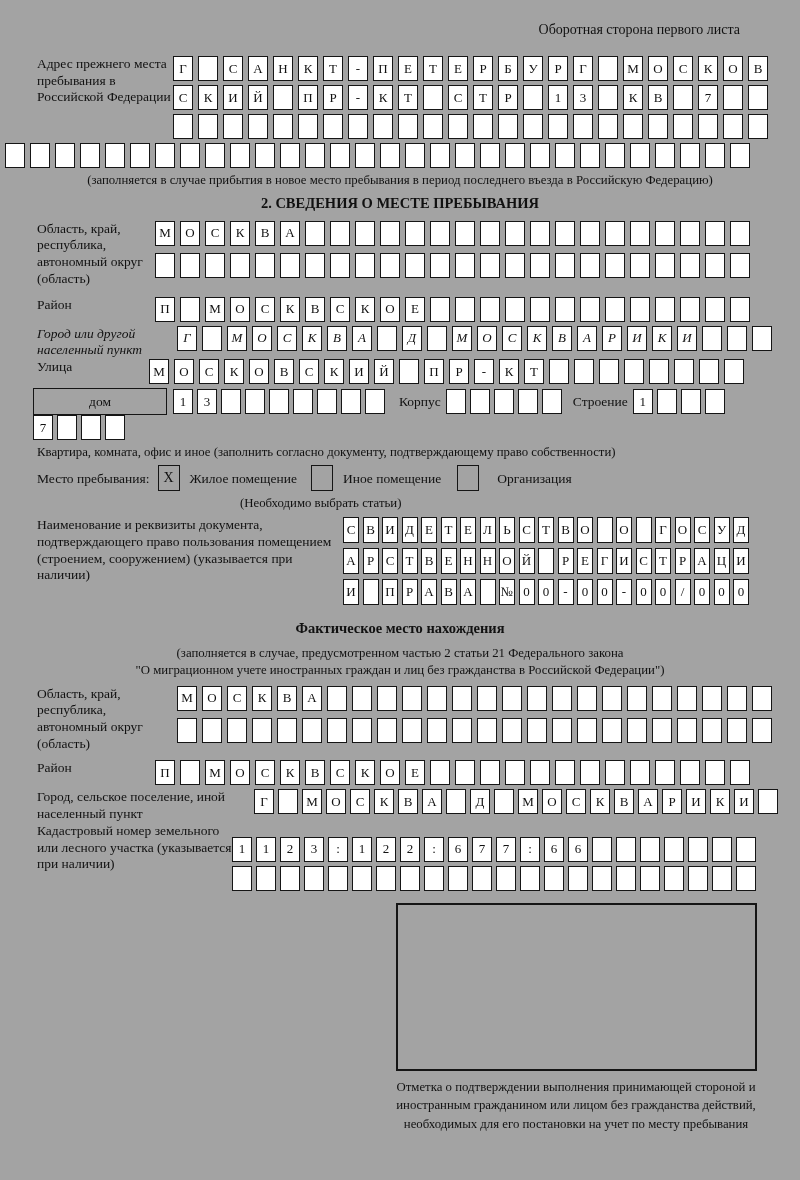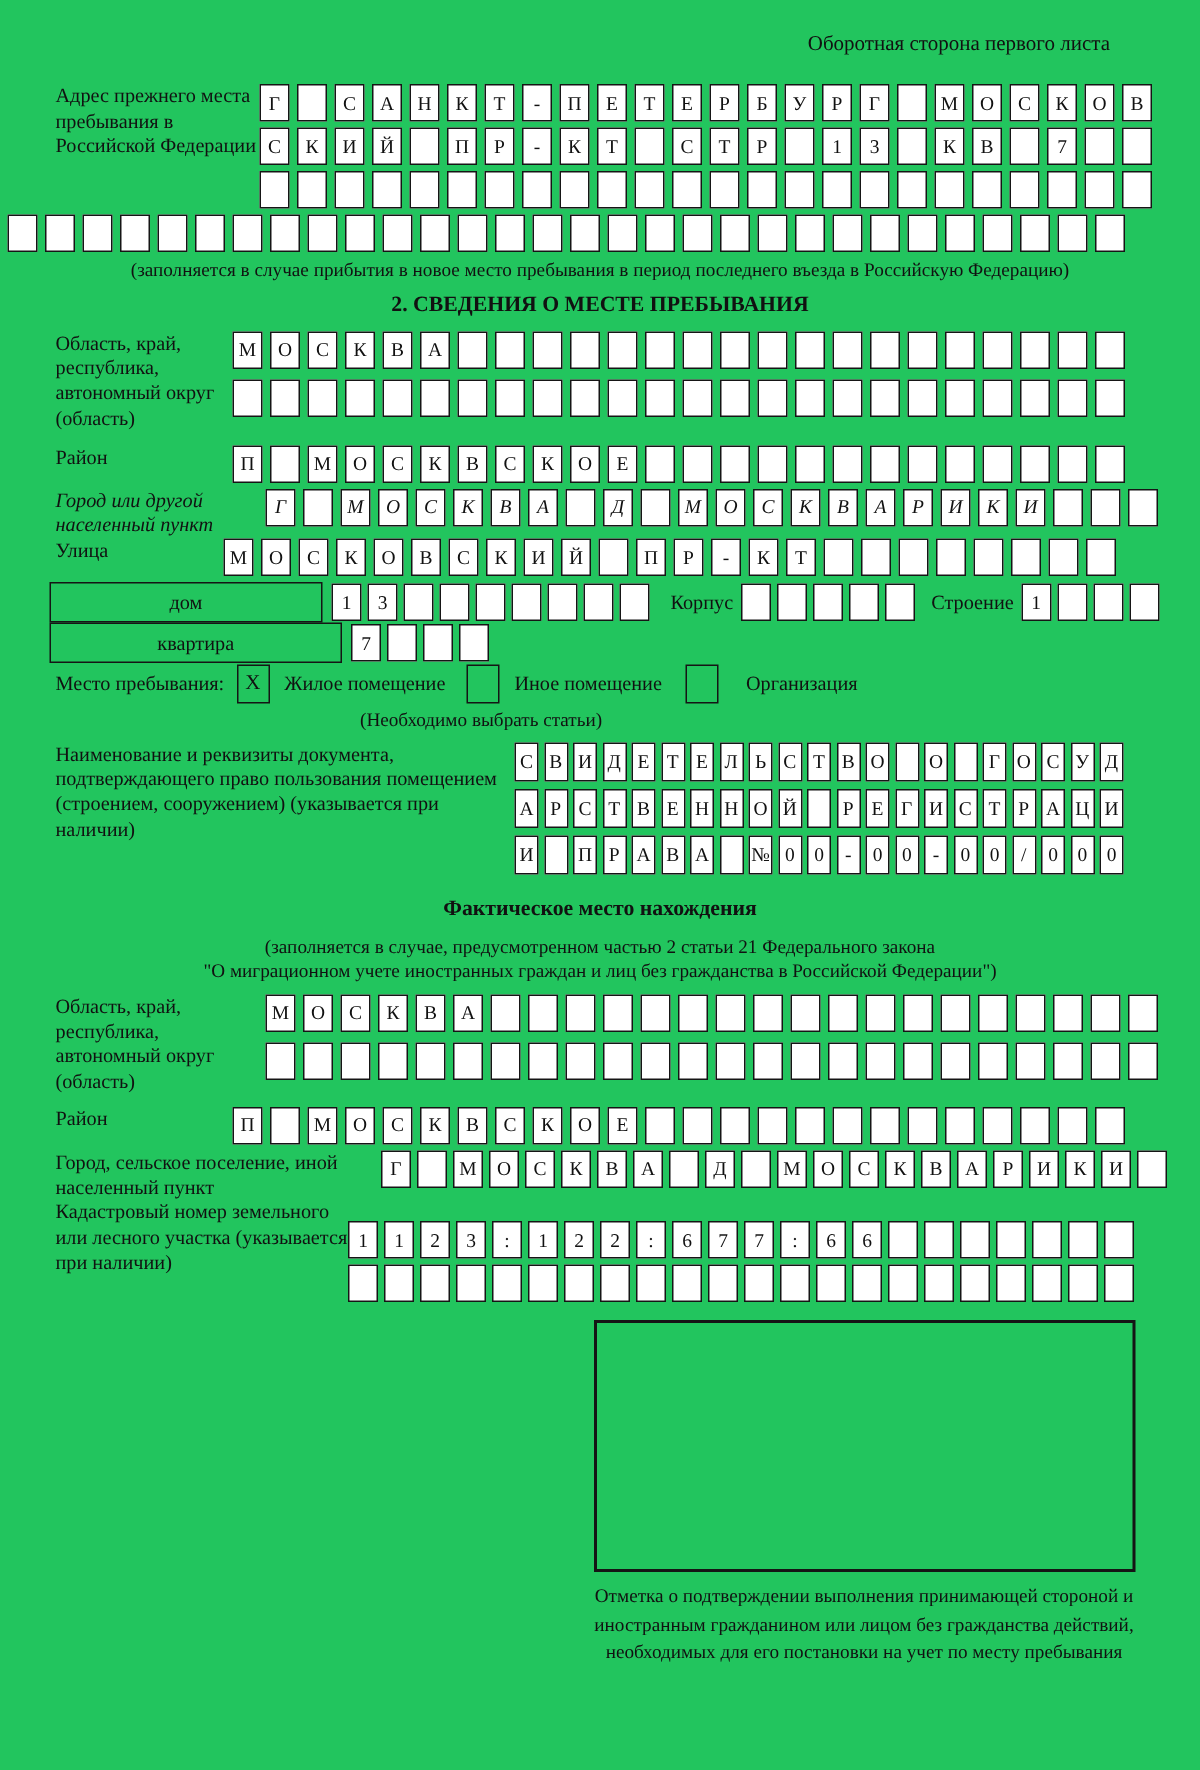--- a/index.html
+++ b/index.html
@@ -2,21 +2,21 @@
 <html><head>
 <meta charset="utf-8">
 <style>
   * { margin:0; padding:0; box-sizing:border-box; }
   html,body { background:#ffffff; }
   body {
     width:800px; height:1180px;
     font-family:"Liberation Serif","DejaVu Serif",serif;
     color:#111; font-size:13.5px; overflow:hidden;
   }
-  .page { position:relative; width:800px; height:1180px; background:#22c55e; }
+  .page { position:relative; width:800px; height:1180px; background:#a3a3a3; }
 
   .hdr { text-align:right; padding:22px 60px 0 0; font-size:14px; }
 
   .frow { display:flex; align-items:flex-start; }
   .lbl { flex:none; line-height:1.24; font-size:13.5px; }
 
   .crow { display:flex; gap:5px; margin-bottom:4px; }
   .crow.g4 { gap:4px; }
   .cell {
     display:inline-flex; flex:none; align-items:center; justify-content:center;
@@ -312,21 +312,21 @@
         <span class="cell"></span>
         <span class="cell"></span>
         <span class="cell"></span>
         <span class="cell"></span>
         <span class="cell"></span>
         <span class="cell"></span>
       </div>
   </div>
 
   <div class="frow" style="margin-left:33px; align-items:center;">
-    <div class="widebox" style="width:182px; margin-right:6px;">дом</div>
+    <div class="widebox" style="width:134px; margin-right:6px;">дом</div>
     <div class="crow g4" style="margin-bottom:0;">
         <span class="cell">1</span>
         <span class="cell">3</span>
         <span class="cell"></span>
         <span class="cell"></span>
         <span class="cell"></span>
         <span class="cell"></span>
         <span class="cell"></span>
         <span class="cell"></span>
         <span class="cell"></span>
@@ -342,28 +342,28 @@
     <div class="inlbl" style="margin:0 5px 0 11px;">Строение</div>
     <div class="crow g4" style="margin-bottom:0;">
         <span class="cell">1</span>
         <span class="cell"></span>
         <span class="cell"></span>
         <span class="cell"></span>
       </div>
   </div>
 
   <div class="frow" style="margin-left:33px; align-items:center;">
-    <div class="widebox" style="width:195px; margin-right:6px;">квартира</div>
     <div class="crow g4" style="margin-bottom:0;">
         <span class="cell">7</span>
         <span class="cell"></span>
         <span class="cell"></span>
         <span class="cell"></span>
       </div>
   </div>
+  <div class="cap" style="margin:4px 0 4px 37px;">Квартира, комната, офис и иное (заполнить согласно документу, подтверждающему право собственности)</div>
 
   <div class="frow" style="margin-left:37px; align-items:center;">
     <div class="inlbl">Место пребывания:</div>
     <span class="chk" style="margin-left:8px;">X</span>
     <div class="inlbl" style="margin-left:10px;">Жилое помещение</div>
     <span class="chk" style="margin-left:14px;"></span>
     <div class="inlbl" style="margin-left:10px;">Иное помещение</div>
     <span class="chk" style="margin-left:16px;"></span>
     <div class="inlbl" style="margin-left:18px;">Организация</div>
   </div>

